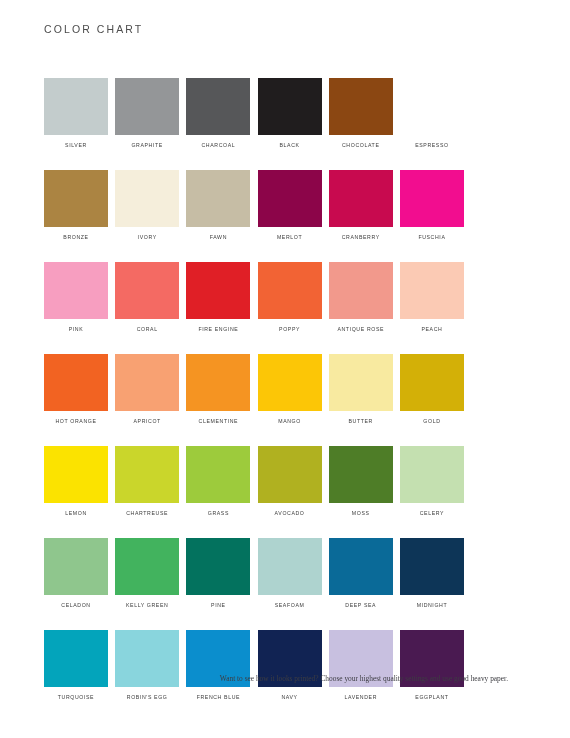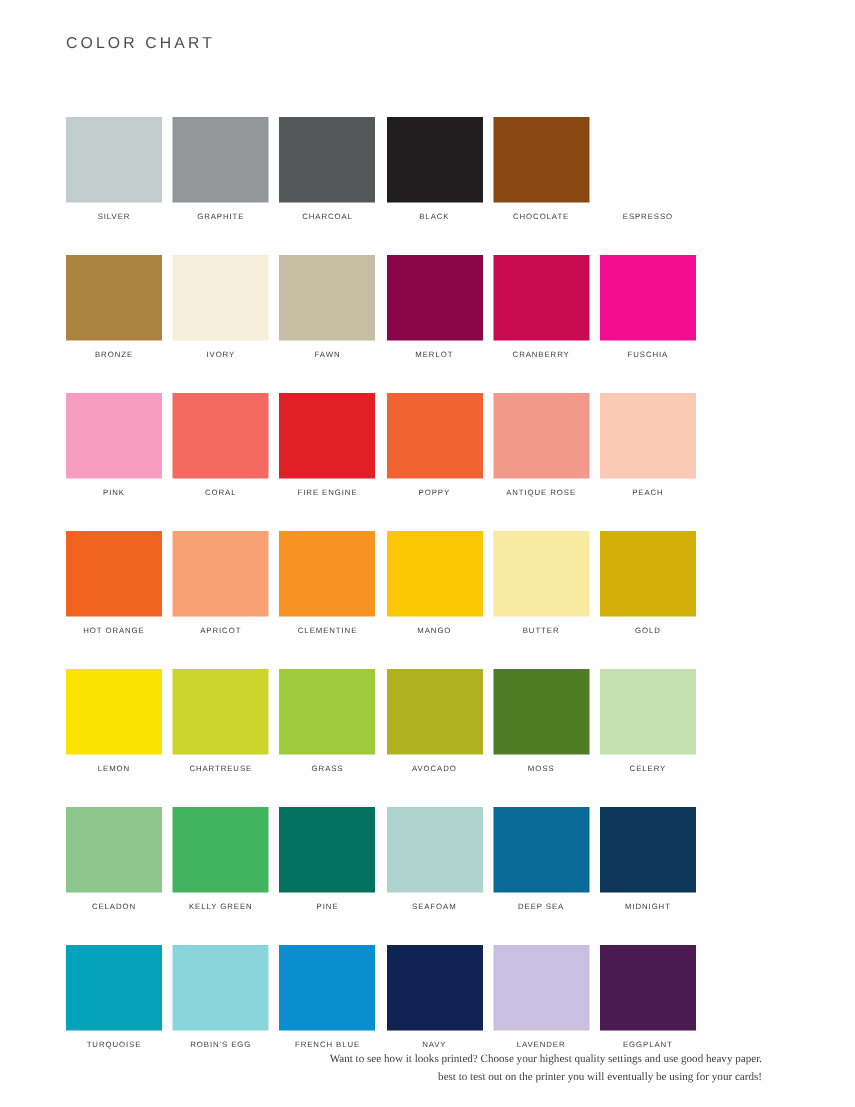--- a/index.html
+++ b/index.html
@@ -63,21 +63,21 @@
     color: #3b3b3b;
     text-align: center;
     text-transform: uppercase;
     line-height: 7px;
     white-space: nowrap;
     font-family: "Liberation Sans", sans-serif;
   }
   #footer-note {
     position: absolute;
     left: 196px;
-    top: 700px;
+    top: 673px;
     width: 312px;
     text-align: right;
     font-family: "Liberation Serif", serif;
     font-size: 7.4px;
     line-height: 12.2px;
     color: #3d3d42;
   }
   #footer-note .note-line {
     display: block;
   }
@@ -269,16 +269,15 @@
         </div>
         <div class="swatch-cell">
           <div class="swatch-chip" style="background-color: rgb(74, 26, 81);"></div>
           <div class="swatch-label">EGGPLANT</div>
         </div>
       </div>
     </div>
 
   <div id="footer-note">
       <span class="note-line">Want to see how it looks printed? Choose your highest quality settings and use good heavy paper.</span>
-      <span class="note-line">best to test out on the printer you will eventually be using for your cards!</span>
     </div>
 
 </div>
 
 </body></html>

